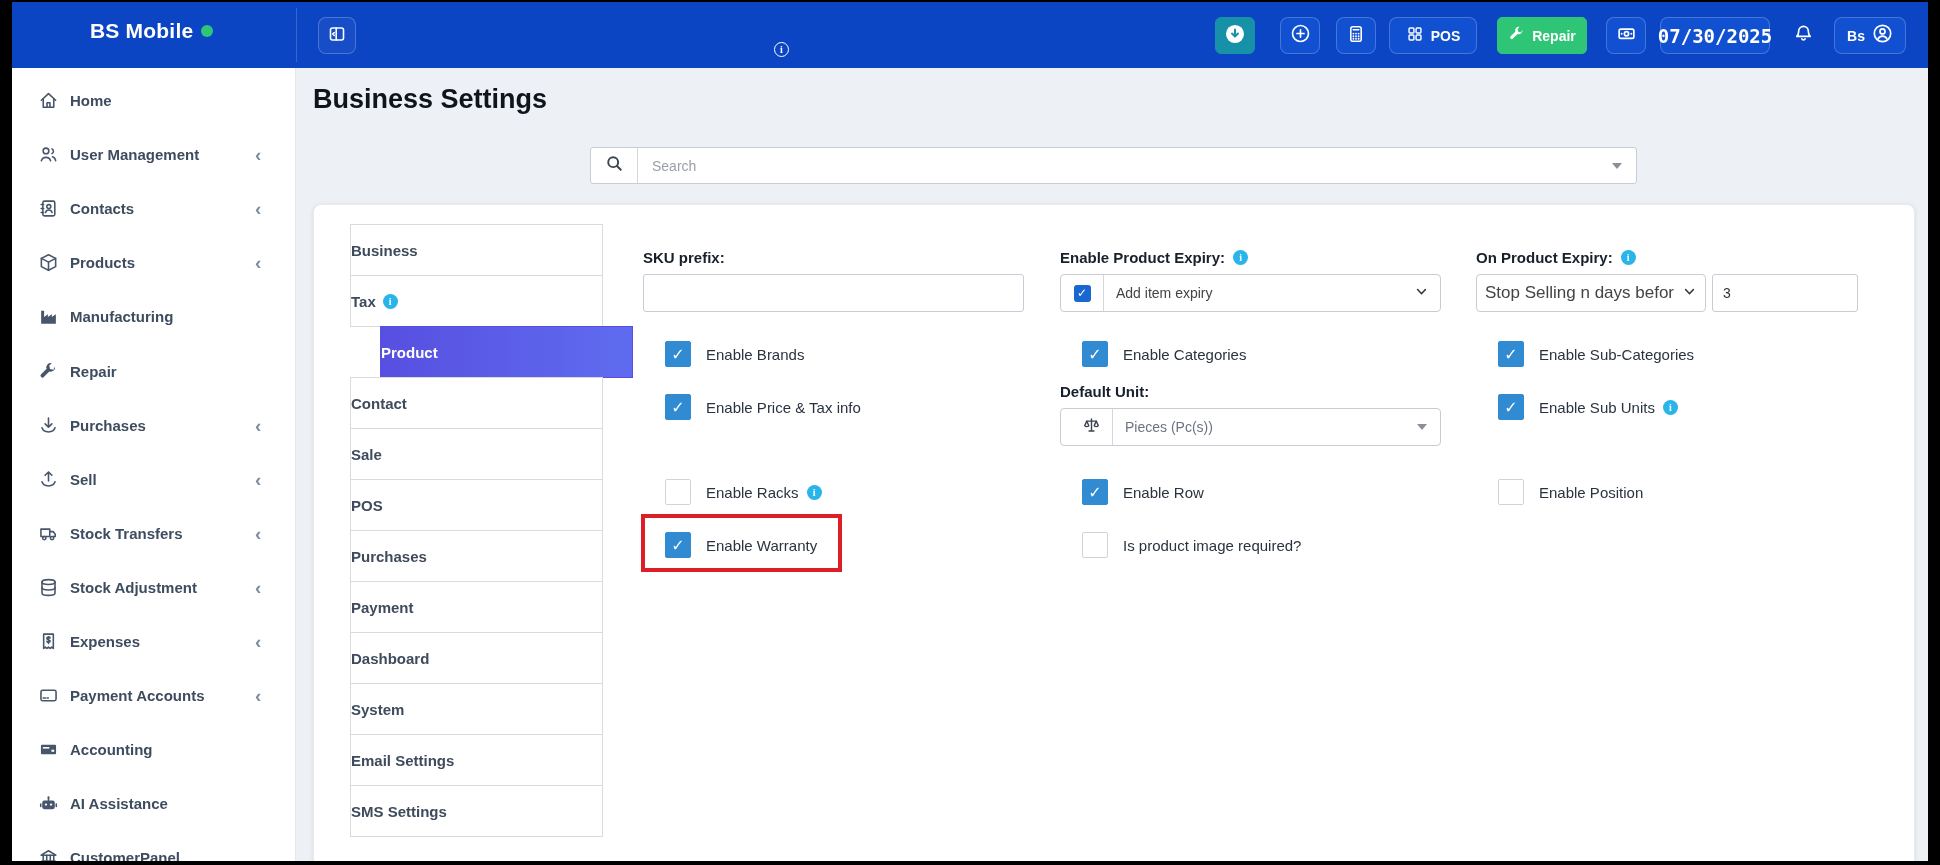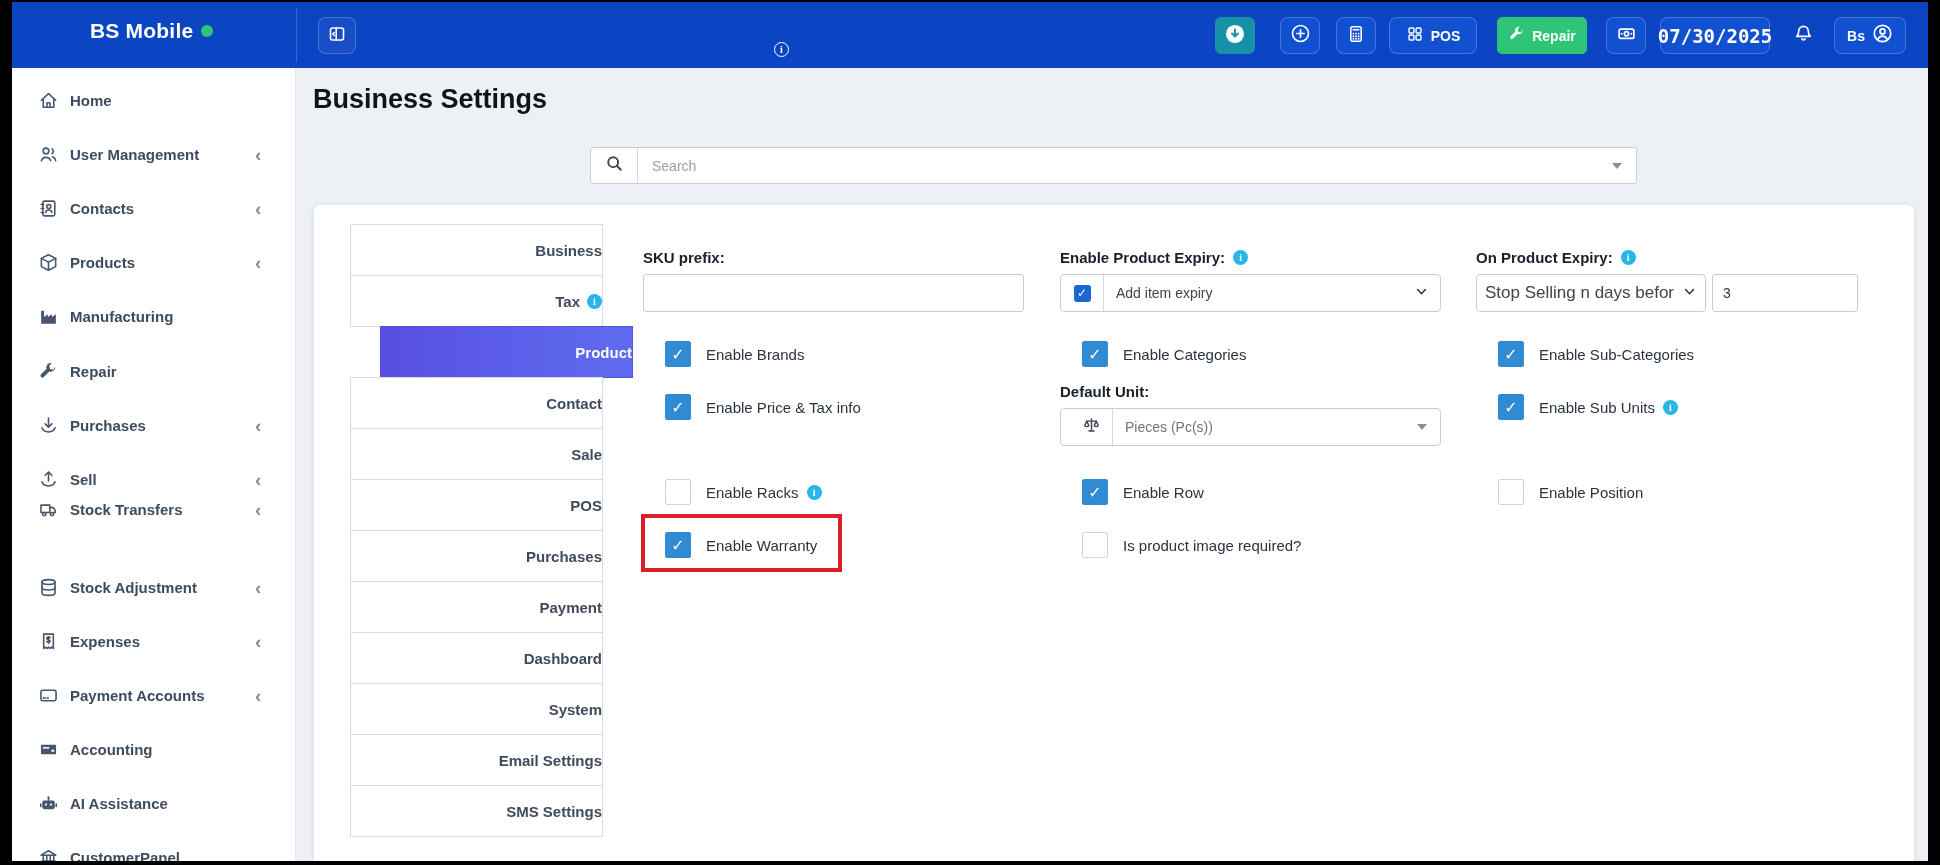--- a/index.html
+++ b/index.html
@@ -43,21 +43,21 @@
                    font-family:"Liberation Sans","DejaVu Sans",sans-serif;}
   .searchbar input::placeholder{color:#9aa0a8;}
   .sel-caret{width:0;height:0;border-left:5px solid transparent;border-right:5px solid transparent;
              border-top:6px solid #8a8f98;margin-right:14px;}
 
   
   .card{position:absolute;left:301px;top:202px;width:1600px;height:700px;background:#fff;border-radius:8px;
         box-shadow:0 1px 4px rgba(20,30,60,.10);border:1px solid #e7eaef;}
   .tabcol{position:absolute;left:338px;top:222px;width:253px;}
   .tab{width:253px;height:52px;box-sizing:border-box;border:1px solid #d8dce2;margin-top:-1px;background:#fff;
-       display:flex;align-items:center;justify-content:flex-end;gap:7px;font-size:15px;font-weight:bold;color:#3f4b5d;cursor:pointer;}
+       display:flex;align-items:center;justify-content:flex-start;gap:7px;font-size:15px;font-weight:bold;color:#3f4b5d;cursor:pointer;}
   .tab:first-child{margin-top:0;}
   .tab.active{background:linear-gradient(90deg,#574fe0,#5f6cf0);color:#fff;border-color:#574fe0;margin-left:30px;}
 
   
   .flabel{position:absolute;font-size:15px;font-weight:bold;color:#17202b;display:flex;align-items:center;gap:8px;white-space:nowrap;}
   .info-ic{width:15px;height:15px;border-radius:50%;background:#29b5ea;color:#fff;font-size:10px;font-weight:bold;
            display:inline-flex;align-items:center;justify-content:center;font-family:"Liberation Serif",serif;flex:0 0 auto;}
   .tinput{position:absolute;height:38px;border:1px solid #c8ccd4;border-radius:3px;background:#fff;box-sizing:border-box;
           font-size:14px;color:#333;padding:0 10px;outline:none;font-family:"Liberation Sans","DejaVu Sans",sans-serif;}
   .combo{position:absolute;height:38px;border:1px solid #c8ccd4;border-radius:4px;background:#fff;box-sizing:border-box;
@@ -271,21 +271,21 @@
       <span class="ic">
             <svg width="21" height="21" viewBox="0 0 20 20" class="side-ic">
               <path d="M10 11.4 V2.8 M6.8 6 10 2.8 13.2 6"></path>
               <path d="M3.8 12.2 a6.4 5.2 0 0 0 12.4 0"></path>
             </svg>
           </span>
       <span class="txt">Sell</span>
       <span class="chev">‹</span>
     </div>
 
-    <div class="side-item" style="top:428px;padding-left:32px;">
+    <div class="side-item" style="top:452px;padding-left:32px;">
       <span class="ic">
             <svg width="21" height="21" viewBox="0 0 20 20" class="side-ic">
               <rect x="2.8" y="5.8" width="8.4" height="7"></rect>
               <path d="M11.2 8.2 h3.2 l2 2.4 v2.2 h-2.2"></path>
               <circle cx="6" cy="14.4" r="1.6"></circle>
               <circle cx="13.4" cy="14.4" r="1.6"></circle>
             </svg>
           </span>
       <span class="txt">Stock Transfers</span>
       <span class="chev">‹</span>

